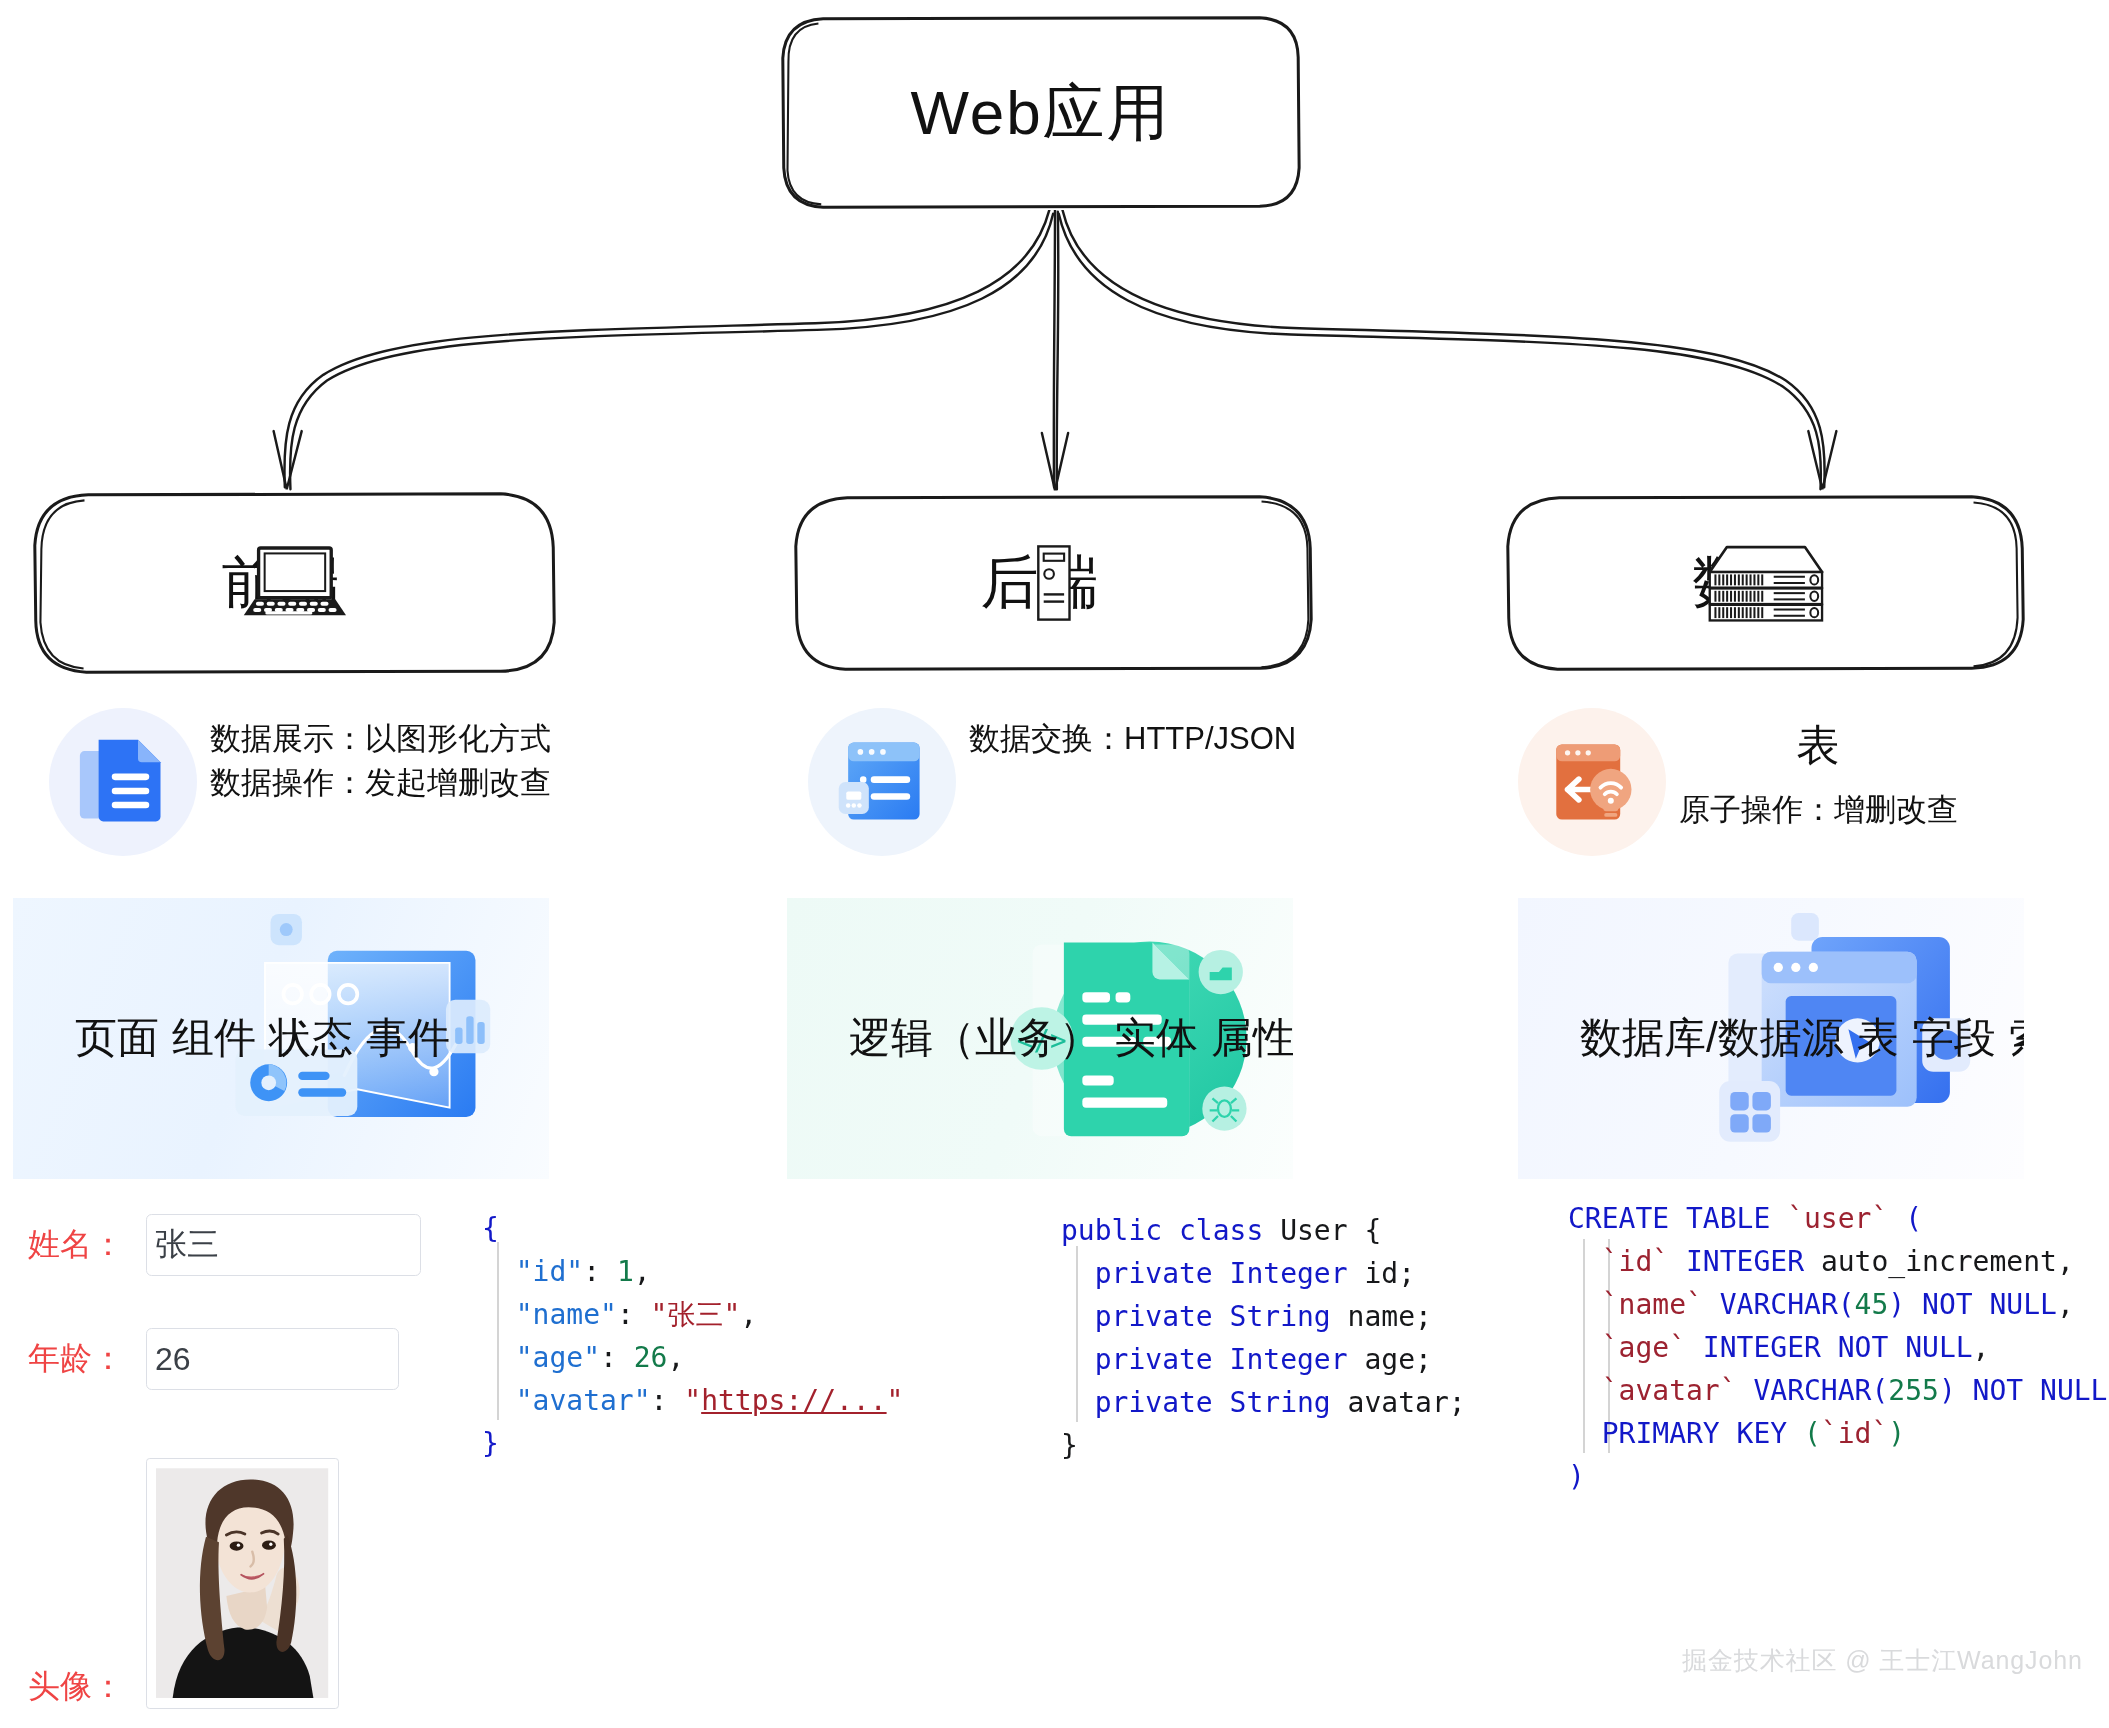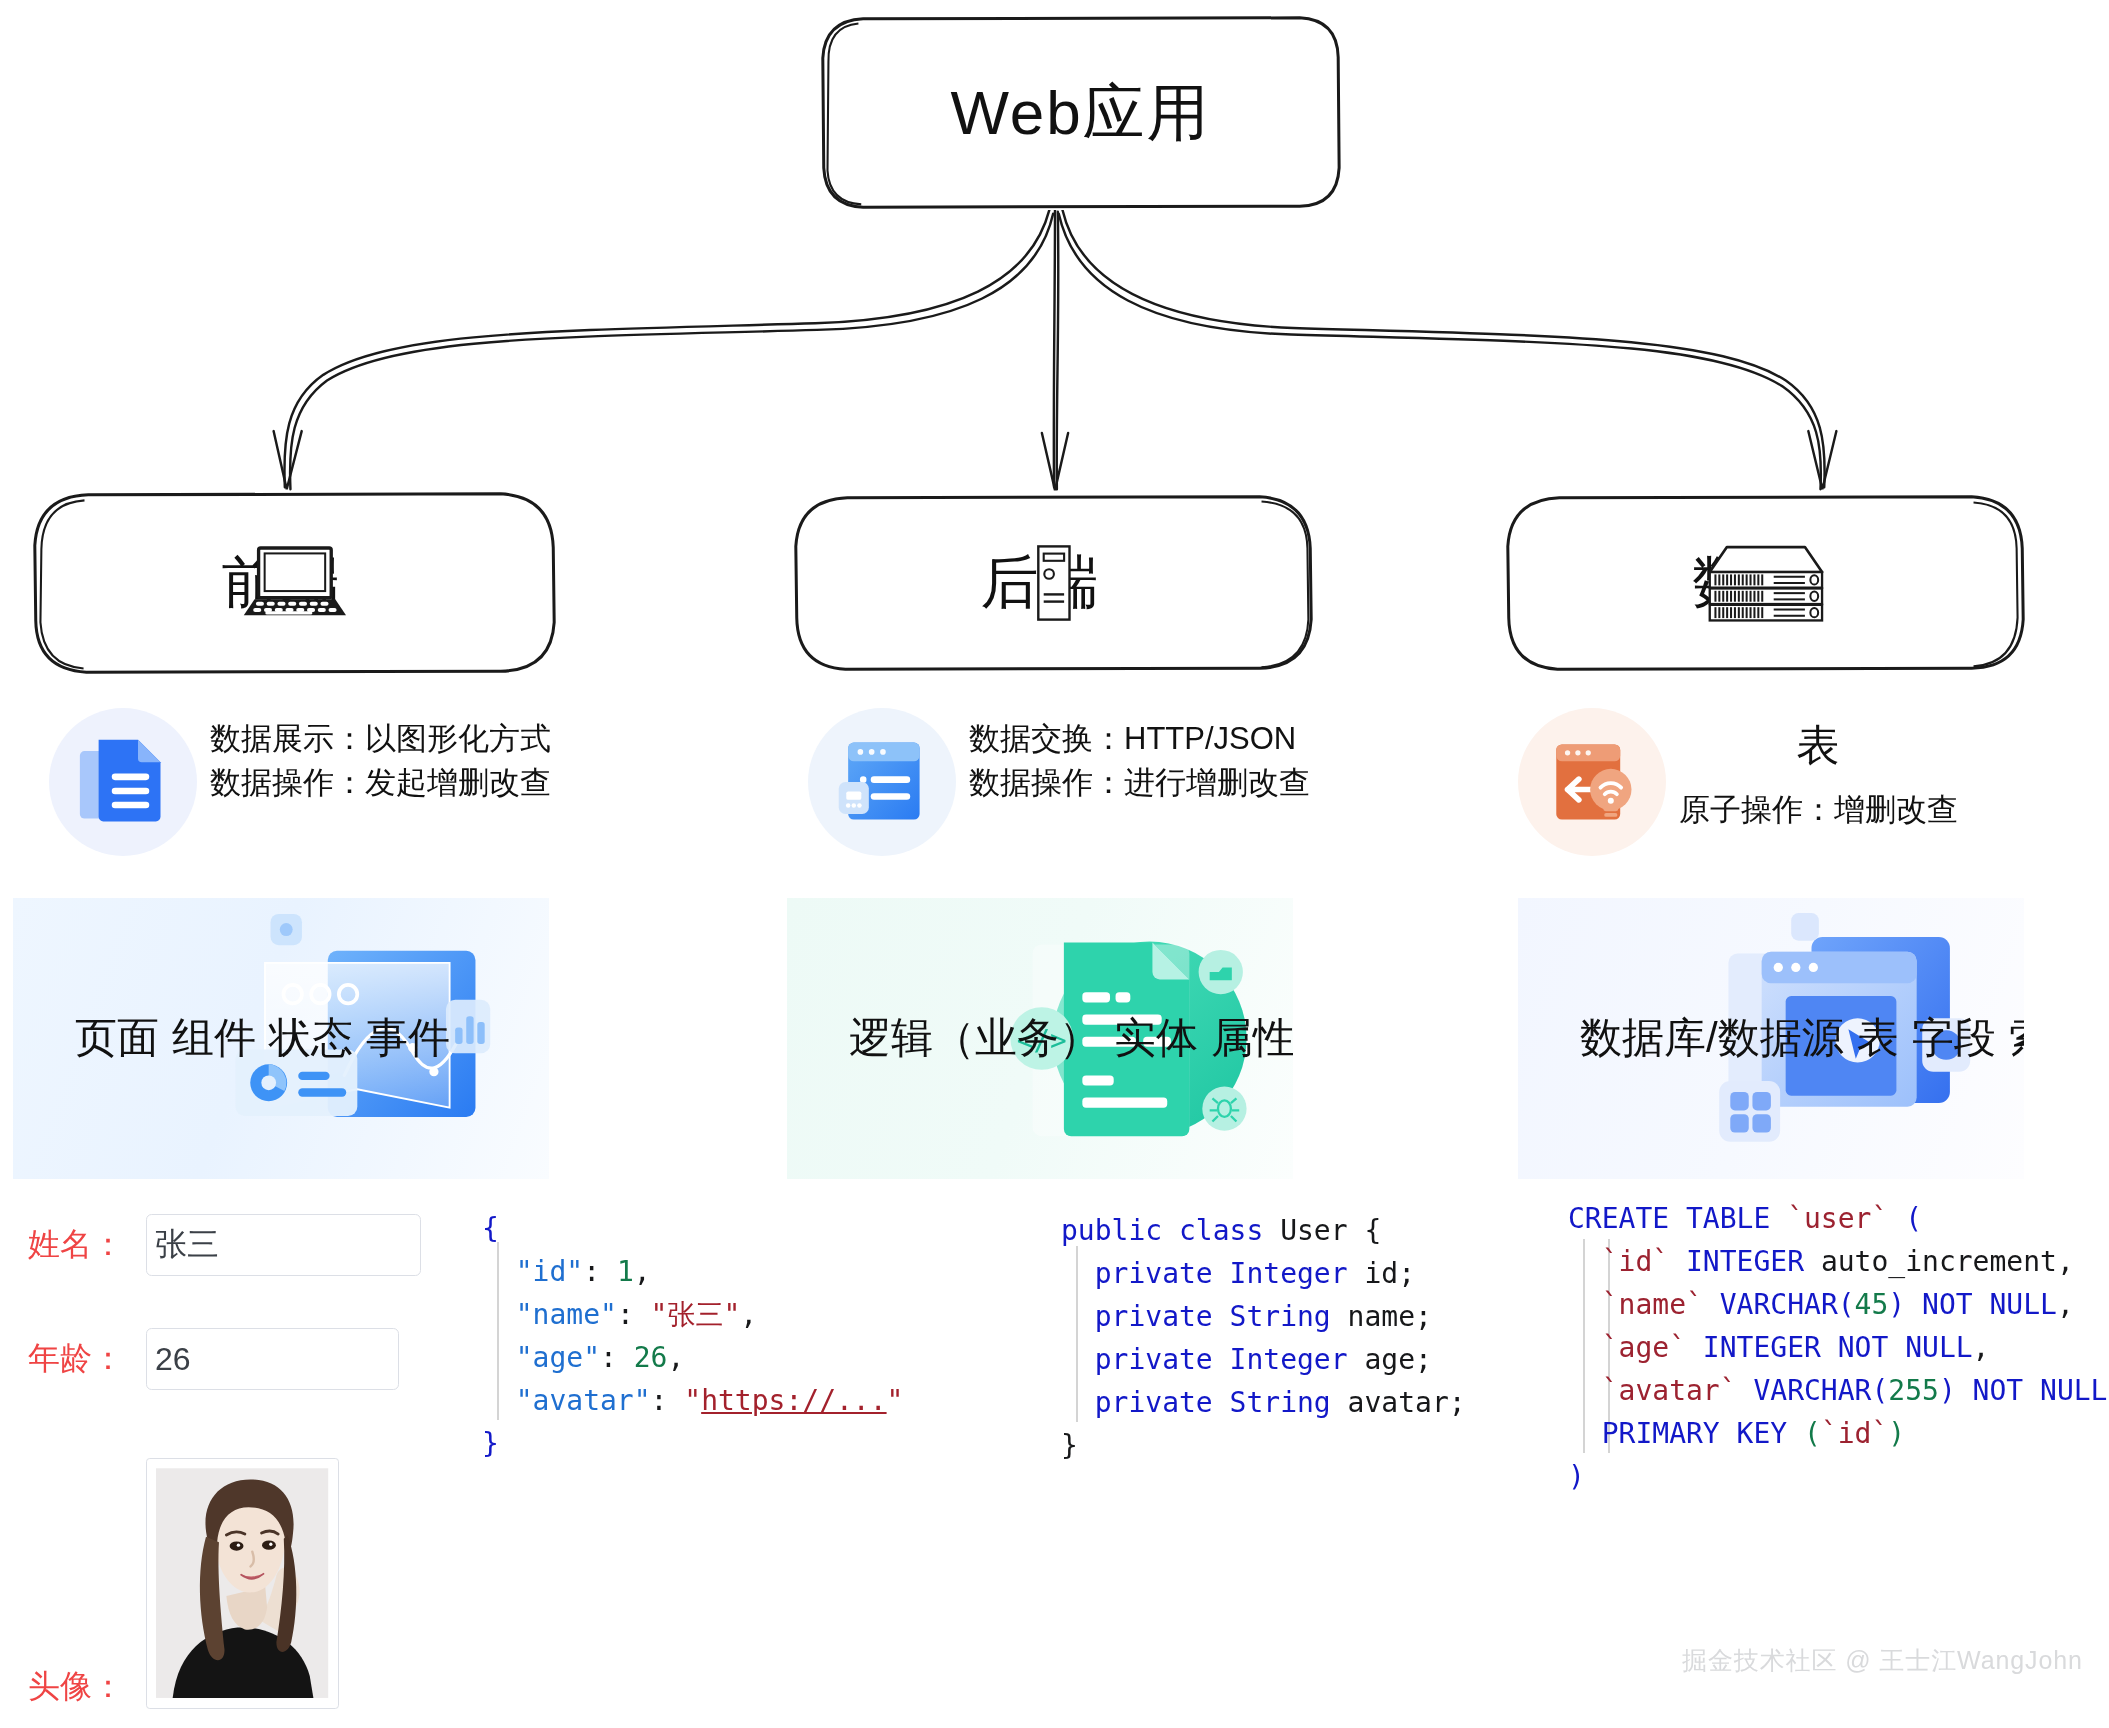--- a/index.html
+++ b/index.html
@@ -112,21 +112,21 @@
     <path d="M1120 224 C1100 300, 1020 340, 870 345 C600 353, 420 352, 345 400 C305 428, 302 470, 304 520"></path>
     <path d="M1124 228 C1106 308, 1024 348, 872 352 C604 360, 424 358, 349 406 C311 434, 308 474, 310 522"></path>
     <path d="M292 460 L306 522 L322 460"></path>
 
     <path d="M1134 224 C1152 300, 1230 344, 1380 350 C1650 358, 1830 358, 1906 406 C1946 434, 1949 474, 1947 520"></path>
     <path d="M1130 228 C1148 308, 1226 352, 1378 357 C1648 365, 1826 364, 1902 412 C1942 440, 1945 478, 1943 522"></path>
     <path d="M1930 460 L1945 522 L1960 460"></path>
   </g>
 </svg>
 
-<div class="sketch-box" style="left:820px;top:15px;width:521px;height:195px;">
+<div class="sketch-box" style="left:780px;top:15px;width:521px;height:195px;">
   <svg viewBox="0 0 556 208" preserveAspectRatio="none">
     <path d="M46 4 L512 3 Q552 5 553 45 L554 163 Q552 203 512 204 L46 205 Q6 203 4 163 L3 46 Q5 6 46 4 Z" fill="#fff" stroke="#1a1a1a" stroke-width="3.2" stroke-linejoin="round"></path>
     <path d="M41 9 Q8 12 9 50 L8 166 Q10 200 44 202" fill="none" stroke="#1a1a1a" stroke-width="2.2"></path>
   </svg>
   <div class="sketch-label">
     <span class="sketch-title root-title">Web应用</span>
   </div>
 </div>
 
 <div class="sketch-box" style="left:32px;top:491px;width:525px;height:184px;">
@@ -308,21 +308,20 @@
       <g fill="#ffffff">
         <rect x="12" y="60" width="16" height="9" rx="2"></rect>
         <circle cx="14" cy="75" r="2.4"></circle>
           <circle cx="20" cy="75" r="2.4"></circle>
           <circle cx="26" cy="75" r="2.4"></circle>
       </g>
     </svg>
   </div>
   <div class="feat-text">
     <div class="feat-line">数据交换：HTTP/JSON</div>
-    <div class="feat-line">数据操作：进行增删改查</div>
   </div>
 </div>
 
 <div class="feature" style="left:1518px;top:708px;">
   <div class="feat-badge orange">
     <svg width="94" height="94" viewBox="0 0 100 100">
       <rect x="12" y="10" width="68" height="80" rx="6" fill="#e2703f"></rect>
       <rect x="12" y="10" width="68" height="18" rx="6" fill="#ee9c76"></rect>
       <g fill="#ffffff" opacity="0.9">
         <circle cx="24" cy="19" r="2.8"></circle>

